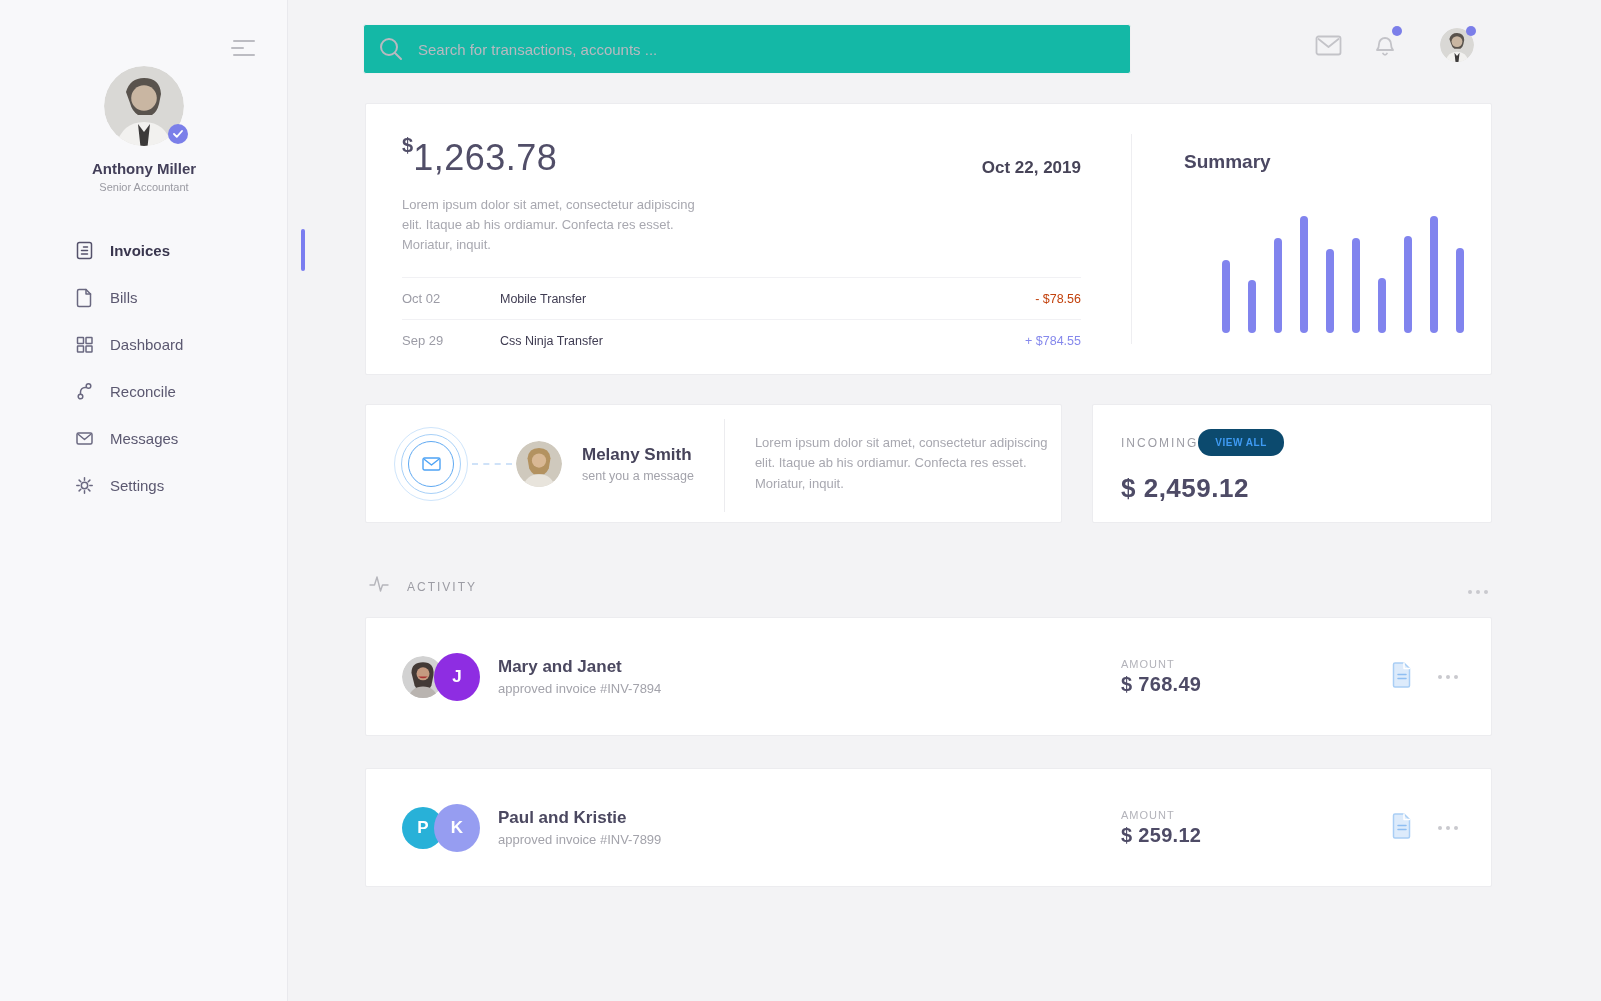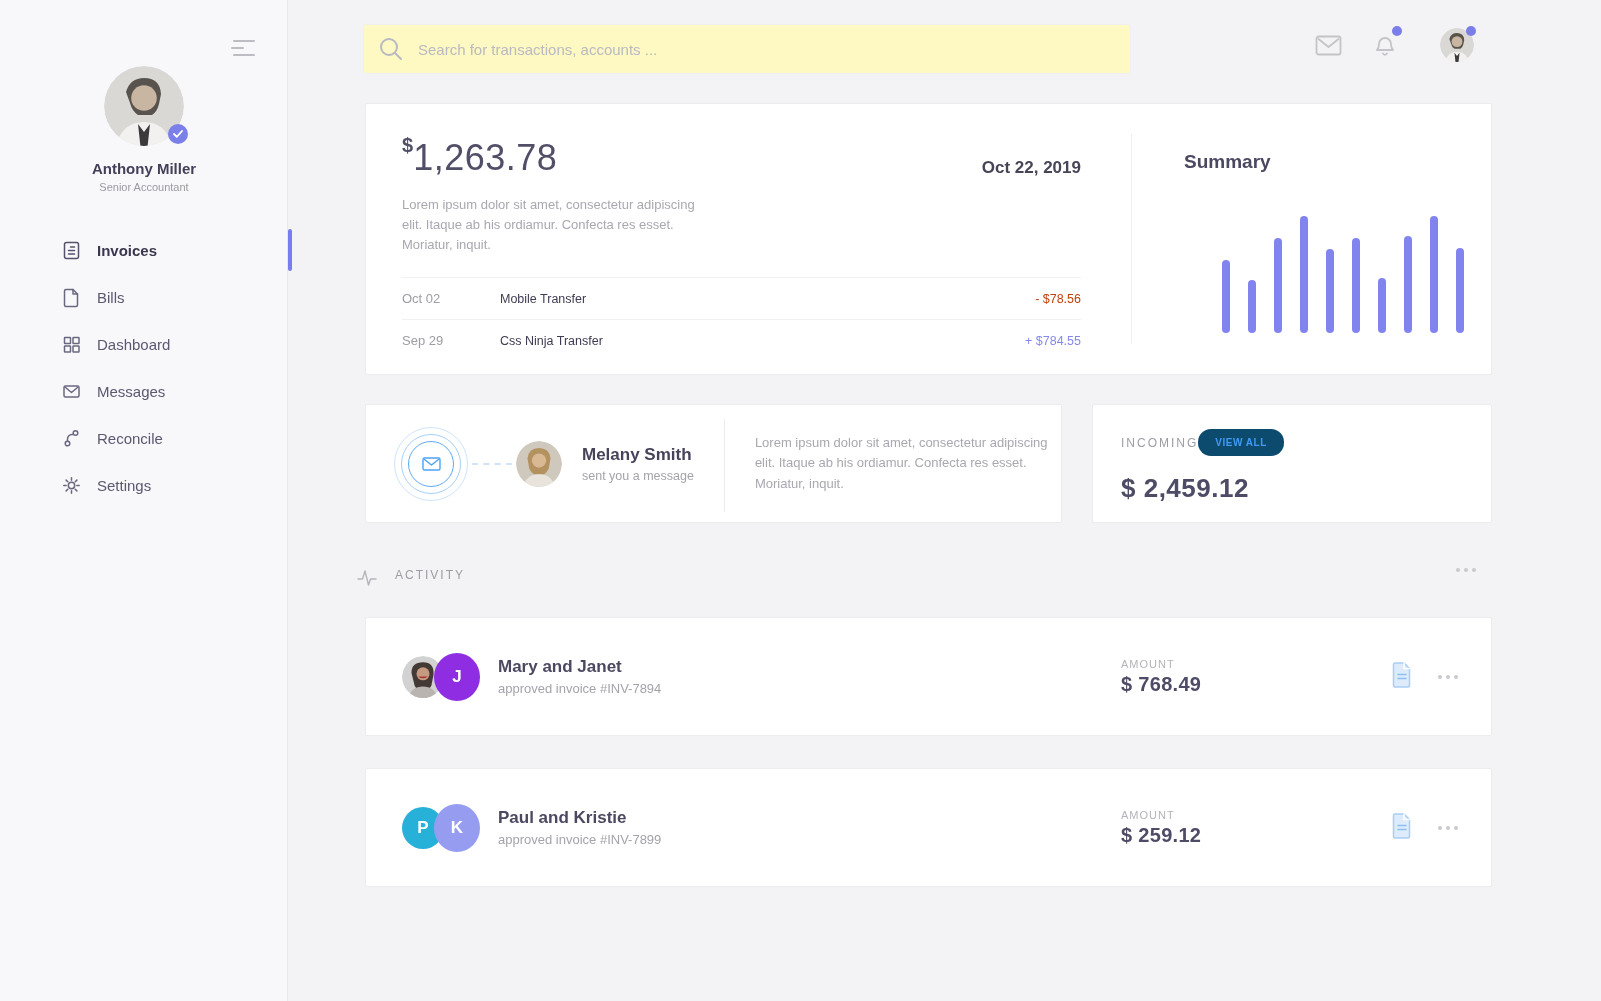--- a/index.html
+++ b/index.html
@@ -23,38 +23,38 @@
   .hamburger .l3 { width: 22px; margin-left: 2px; margin-bottom: 0; }
   .profile { position: absolute; top: 66px; left: 0; width: 288px; text-align: center; }
   .profile-avatar-wrap { position: relative; width: 80px; height: 80px; margin: 0 auto; }
   .photo-avatar { border-radius: 50%; overflow: hidden; display: block; }
   .profile-badge {
     position: absolute; right: -4px; bottom: 2px; width: 20px; height: 20px;
     border-radius: 50%; background: #7b7fe9; display: flex; align-items: center; justify-content: center;
   }
   .profile-name { margin-top: 14px; font-size: 15px; font-weight: bold; color: #433f59; }
   .profile-role { margin-top: 4px; font-size: 11px; color: #9a9aa2; }
-  .nav { position: absolute; top: 227px; left: 4px; width: 288px; }
+  .nav { position: absolute; top: 227px; left: 17px; width: 288px; }
   .nav-item {
     position: relative; height: 47px; display: flex; align-items: center;
     padding-left: 57px; cursor: pointer;
   }
   .nav-item .nav-icon { width: 21px; height: 21px; margin-right: 15px; flex: 0 0 auto; }
   .nav-item .nav-label { font-size: 15px; color: #5b5870; }
   .nav-item.active .nav-label { color: #3a374e; font-weight: bold; }
   .nav-item.active::after {
     content: ""; position: absolute; right: 0; top: 2px; width: 4px; height: 42px;
     border-radius: 2px; background: #7a7df0;
   }
   
   .main { position: absolute; left: 289px; top: 0; width: 1312px; height: 1001px; }
   
   .search-bar {
     position: absolute; left: 74px; top: 24px; width: 768px; height: 50px;
-    background: #fef9c3; border: 1px solid #f0f0f2; border-radius: 3px;
+    background: #14b8a6; border: 1px solid #f0f0f2; border-radius: 3px;
     display: flex; align-items: center; padding: 0 14px;
   }
   .search-icon { width: 26px; height: 26px; margin-right: 14px; flex: 0 0 auto; }
   .search-input {
     border: none; outline: none; flex: 1; font-size: 15px; color: #55526b; background: transparent;
     font-family: "Liberation Sans", sans-serif;
   }
   .search-input::placeholder { color: #b9b9c0; }
   .top-icons { position: absolute; top: 28px; right: 127px; display: flex; align-items: center; }
   .icon-btn { position: relative; cursor: pointer; display: flex; align-items: center; justify-content: center; }
@@ -115,22 +115,22 @@
   .incoming-head { display: flex; align-items: center; }
   .muted-label { font-size: 12px; letter-spacing: 2px; color: #9c9ca4; }
   .view-all-btn {
     background: #0c4a6e; color: #3f9bf4; border: none; border-radius: 13px;
     font-size: 10px; font-weight: bold; letter-spacing: 0.5px; padding: 8px 17px; cursor: pointer;
     font-family: "Liberation Sans", sans-serif;
   }
   .incoming-amount { margin-top: 17px; font-size: 26px; font-weight: bold; color: #4e4b66; letter-spacing: 0.5px; }
   
   .activity-header {
-    position: absolute; left: 68px; top: 568px; width: 1127px; height: 26px;
-    display: flex; align-items: flex-start;
+    position: absolute; left: 80px; top: 568px; width: 1127px; height: 26px;
+    display: flex; align-items: flex-end;
   }
   .activity-header .pulse { width: 20px; height: 20px; margin-right: 18px; }
   .dots { display: flex; gap: 4px; cursor: pointer; }
   .dots i { width: 4px; height: 4px; border-radius: 50%; background: #c9c9ce; }
   .activity-header .dots { margin-left: auto; margin-right: 8px; }
   .activity-row { height: 119px; width: 1127px; left: 76px; display: flex; align-items: center; padding-left: 36px; }
   .row1 { top: 617px; }
   .row2 { top: 768px; }
   .avatar-group { position: relative; width: 78px; height: 48px; flex: 0 0 auto; }
   .avatar-group .a1 { position: absolute; left: 0; top: 3px; width: 42px; height: 42px; }
@@ -198,33 +198,33 @@
     <div class="nav-item">
       <svg class="nav-icon" viewBox="0 0 21 21" fill="none" stroke="#6a6880" stroke-width="1.5">
         <rect x="3.5" y="3.5" width="6" height="6" rx="0.5"></rect>
         <rect x="12" y="3.5" width="6" height="6" rx="0.5"></rect>
         <rect x="3.5" y="12" width="6" height="6" rx="0.5"></rect>
         <rect x="12" y="12" width="6" height="6" rx="0.5"></rect>
       </svg>
       <span class="nav-label">Dashboard</span>
     </div>
     <div class="nav-item">
-      <svg class="nav-icon" viewBox="0 0 21 21" fill="none" stroke="#6a6880" stroke-width="1.5" stroke-linecap="round" stroke-linejoin="round">
-        <rect x="3" y="5" width="15" height="11" rx="1.5"></rect>
-        <polyline points="4.5,6.5 10.5,11.5 16.5,6.5"></polyline>
-      </svg>
-      <span class="nav-label">Messages</span>
-    </div>
-    <div class="nav-item">
       <svg class="nav-icon" viewBox="0 0 21 21" fill="none" stroke="#6a6880" stroke-width="1.5" stroke-linecap="round">
         <circle cx="6.5" cy="15.5" r="2.3"></circle>
         <circle cx="14.5" cy="5" r="2.3"></circle>
         <path d="M6.5 13 v-2 a4.5 4.5 0 0 1 4.5 -4.5 h1"></path>
       </svg>
       <span class="nav-label">Reconcile</span>
+    </div>
+    <div class="nav-item">
+      <svg class="nav-icon" viewBox="0 0 21 21" fill="none" stroke="#6a6880" stroke-width="1.5" stroke-linecap="round" stroke-linejoin="round">
+        <rect x="3" y="5" width="15" height="11" rx="1.5"></rect>
+        <polyline points="4.5,6.5 10.5,11.5 16.5,6.5"></polyline>
+      </svg>
+      <span class="nav-label">Messages</span>
     </div>
     <div class="nav-item">
       <svg class="nav-icon" viewBox="0 0 21 21" fill="none" stroke="#6a6880" stroke-width="1.5" stroke-linecap="round">
         <circle cx="10.5" cy="10.5" r="3.2"></circle>
         <line x1="10.5" y1="2.8" x2="10.5" y2="5.2"></line>
           <line x1="10.5" y1="15.8" x2="10.5" y2="18.2"></line>
         <line x1="2.8" y1="10.5" x2="5.2" y2="10.5"></line>
           <line x1="15.8" y1="10.5" x2="18.2" y2="10.5"></line>
         <line x1="5.1" y1="5.1" x2="6.8" y2="6.8"></line>
           <line x1="14.2" y1="14.2" x2="15.9" y2="15.9"></line>

